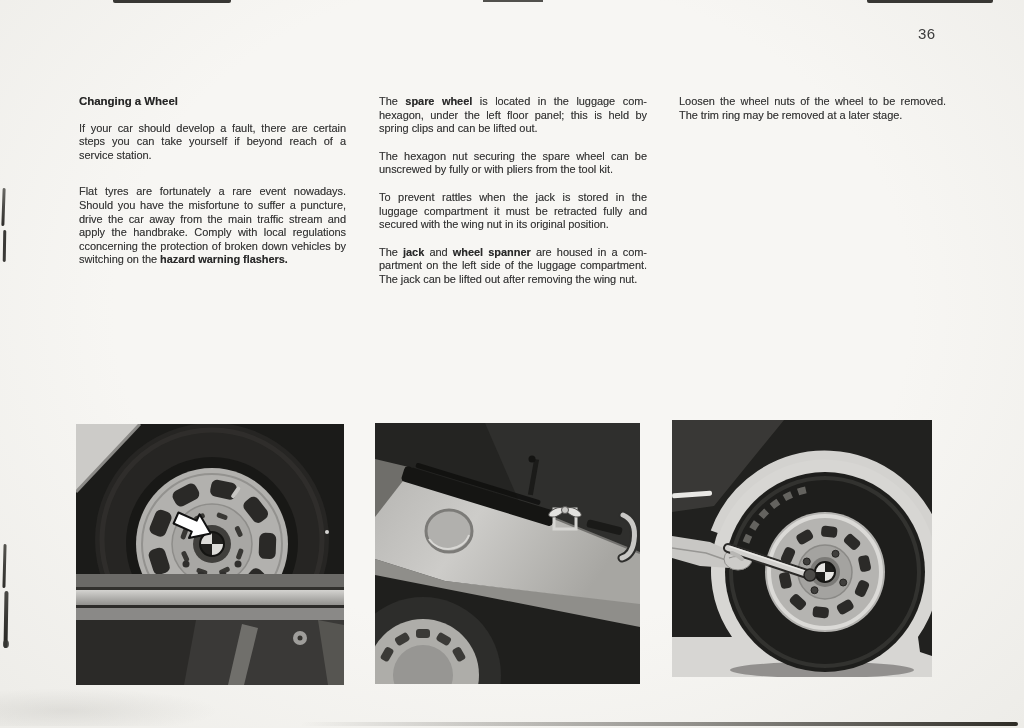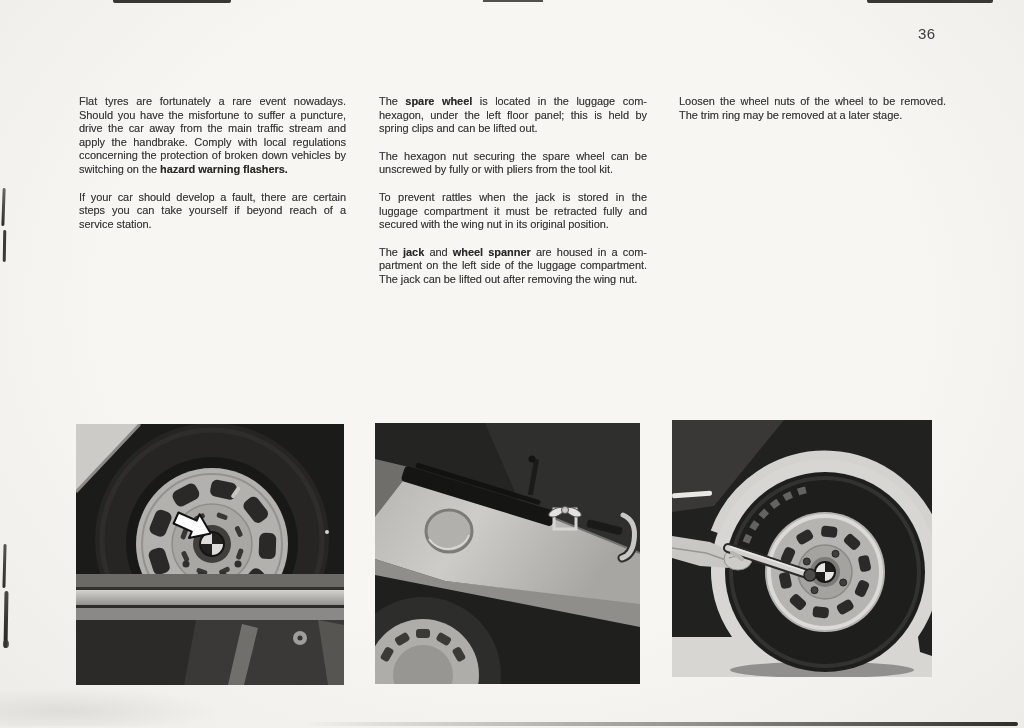--- a/index.html
+++ b/index.html
@@ -36,22 +36,23 @@
       background:radial-gradient(ellipse at 30% 60%, rgba(120,118,112,.14), transparent 70%);}
 </style>
 </head>
 <body>
 
 <div class="page">
 
   <div class="page-number">36</div>
 
   <section class="col col1">
+    <h2 class="heading">Changing a Wheel</h2>
+    <p class="para gap-lg"><span>If your car should develop a fault, there are certain steps you can take yourself if beyond reach of a service station.</span></p>
     <p class="para"><span>Flat tyres are fortunately a rare event nowadays. Should you have the misfortune to suffer a punc­ture, drive the car away from the main traffic stream and apply the handbrake. Comply with local regulations cconcerning the protection of broken down vehicles by switching on the </span><span class="b">hazard warning flashers.</span></p>
-    <p class="para gap-lg"><span>If your car should develop a fault, there are certain steps you can take yourself if beyond reach of a service station.</span></p>
   </section>
 
   <section class="col col2">
     <p class="para"><span>The </span><span class="b">spare wheel</span><span> is located in the luggage com­hexagon, under the left floor panel; this is held by spring clips and can be lifted out.</span></p>
     <p class="para"><span>The hexagon nut securing the spare wheel can be unscrewed by fully or with pliers from the tool kit.</span></p>
     <p class="para"><span>To prevent rattles when the jack is stored in the luggage compartment it must be retracted fully and secured with the wing nut in its original position.</span></p>
     <p class="para"><span>The </span><span class="b">jack</span><span> and </span><span class="b">wheel spanner</span><span> are housed in a com­partment on the left side of the luggage compart­ment. The jack can be lifted out after removing the wing nut.</span></p>
   </section>
 
   <section class="col col3">

